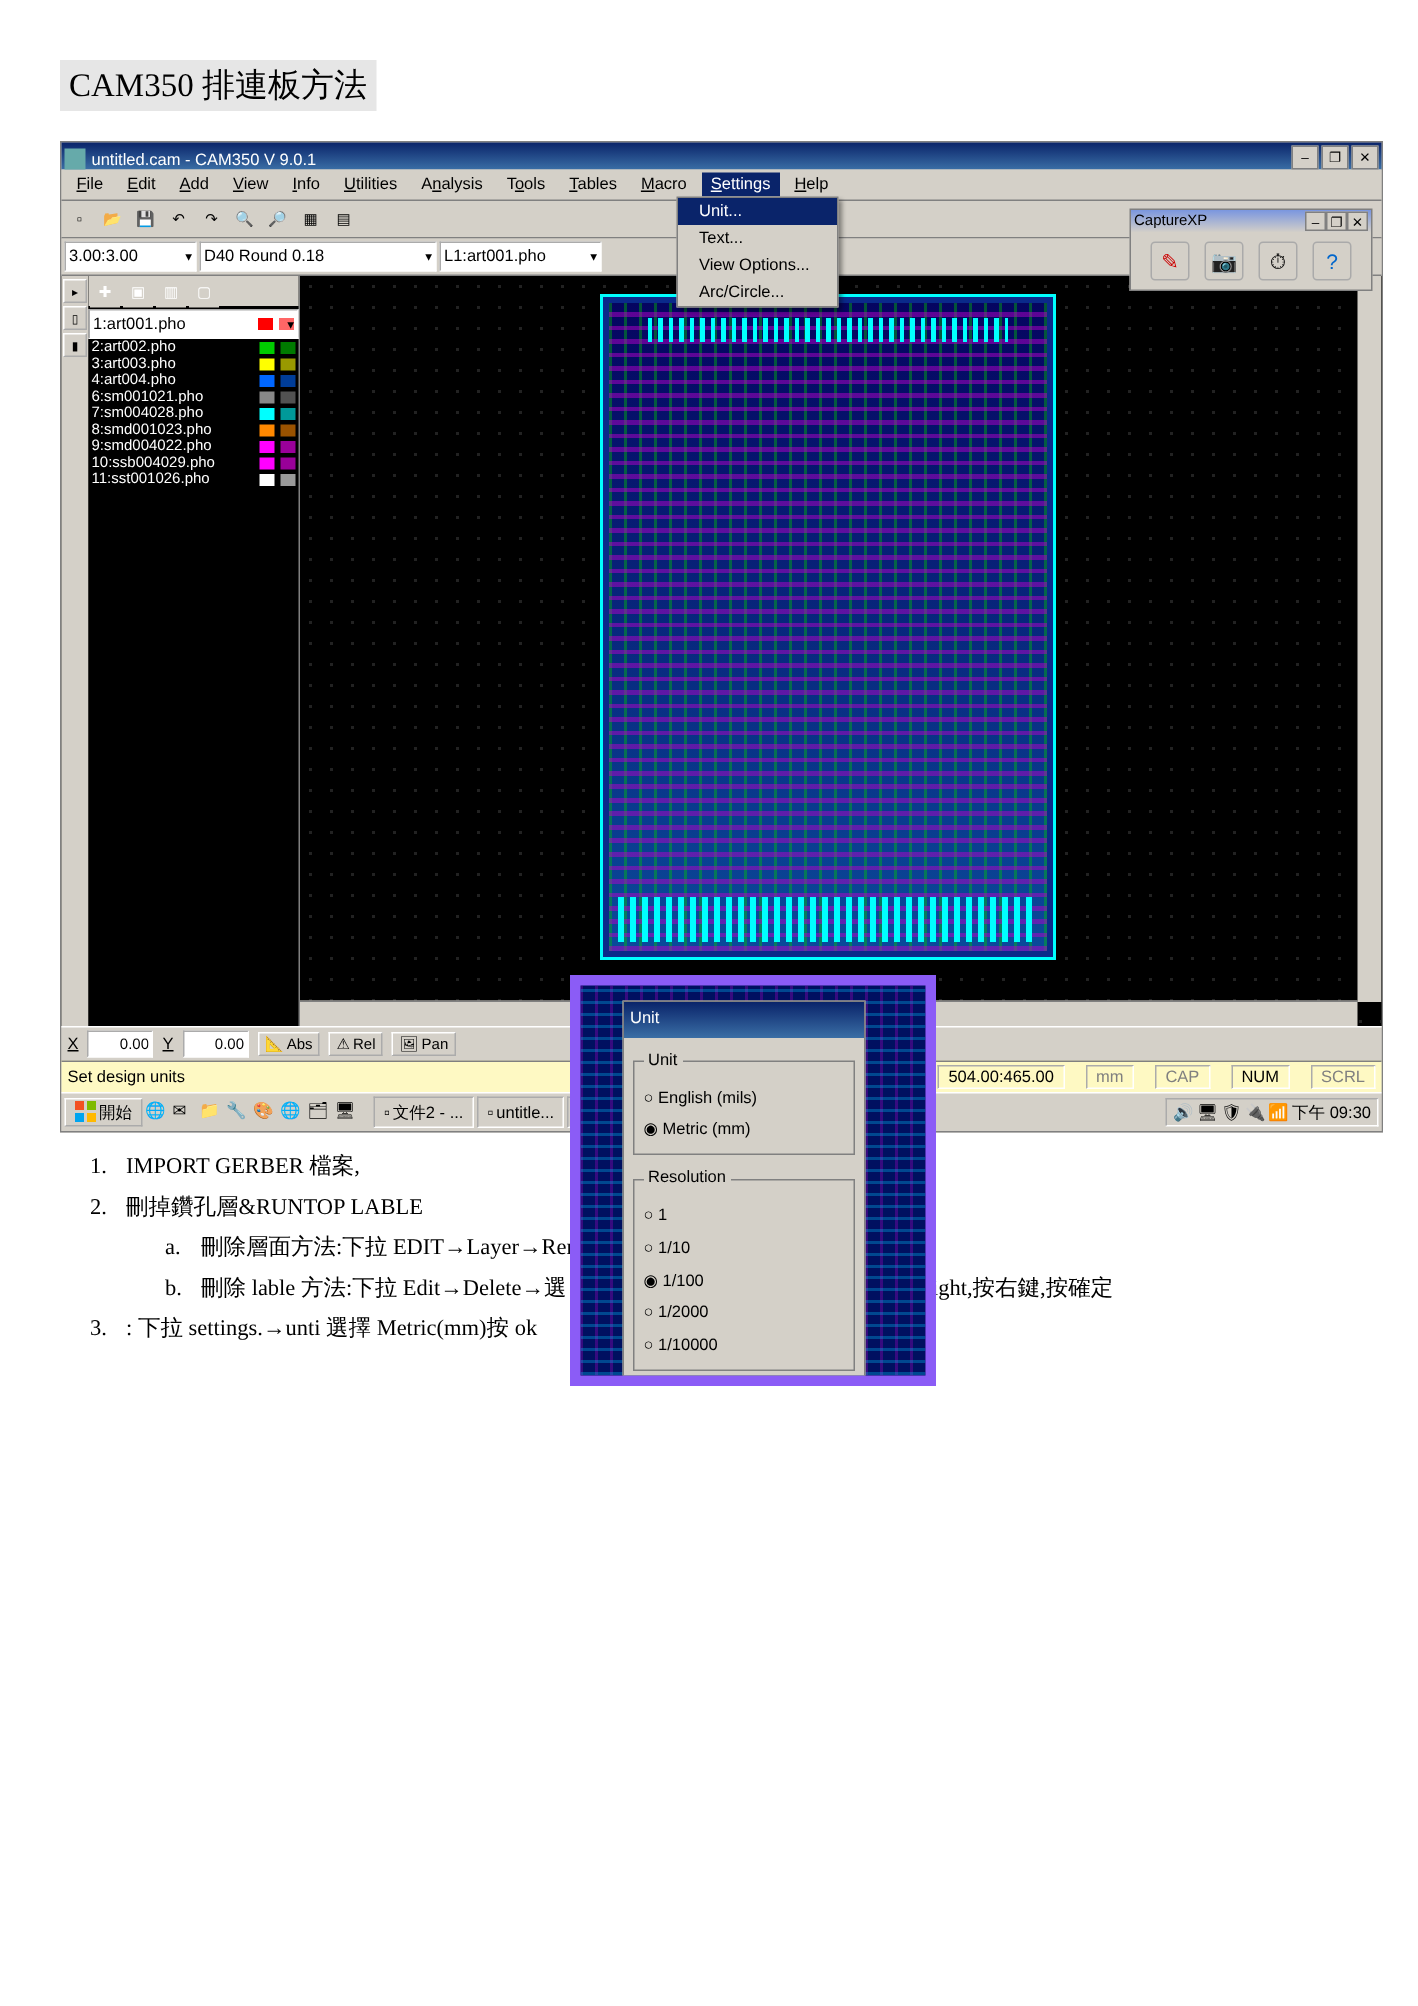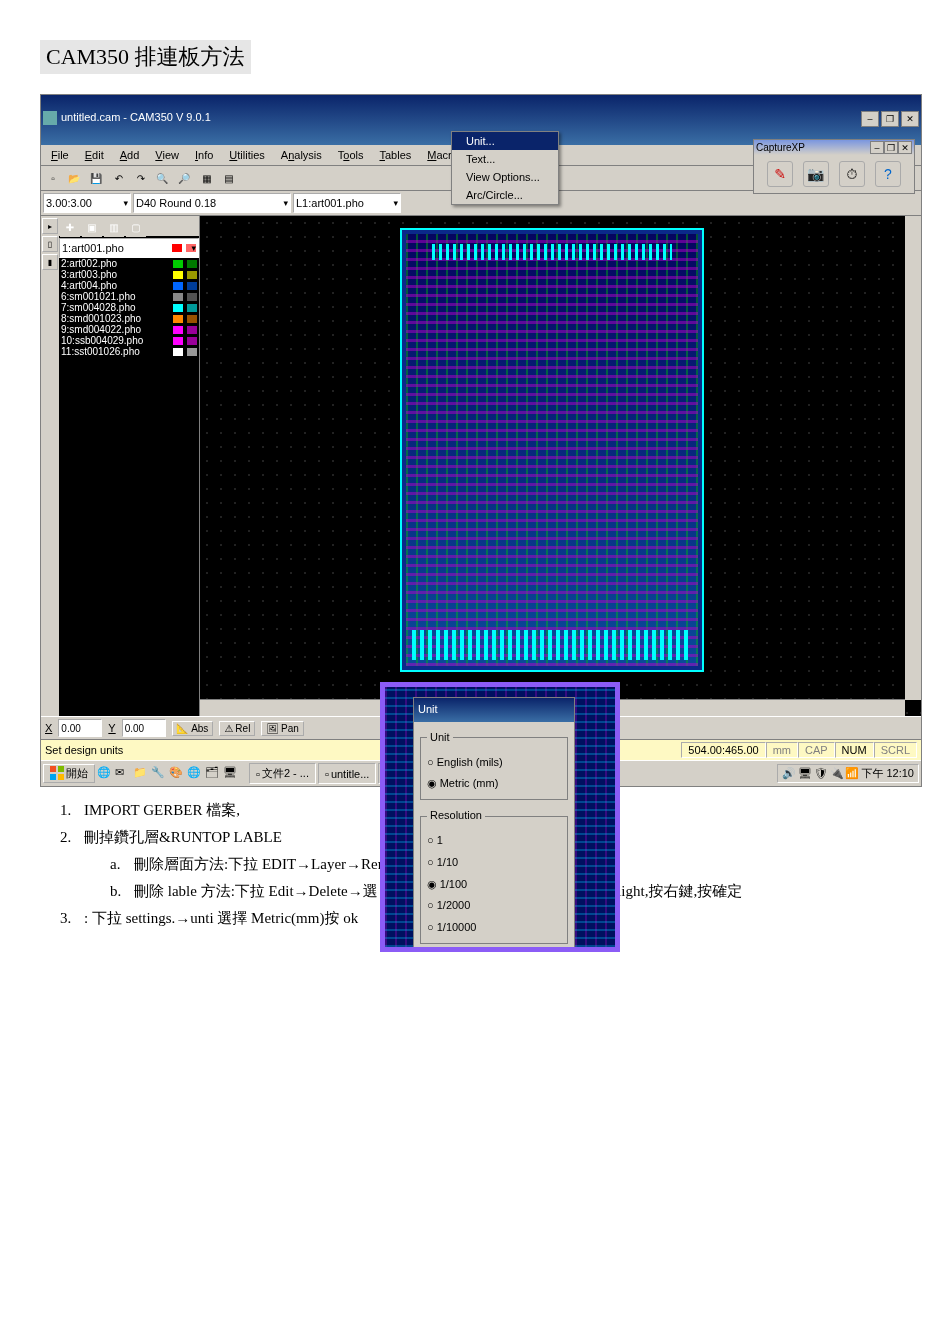--- a/index.html
+++ b/index.html
@@ -1,21 +1,21 @@
 <!DOCTYPE html>
 <html><head>
 <meta charset="utf-8">
 <style>
 body{margin:0;font-family:Arial,"Microsoft JhengHei",sans-serif;font-size:14px;background:#fff;color:#000;width:945px}
 .page{padding:40px}
 .doc-title{font-size:22px;font-family:"Times New Roman",serif;background:#e6e6e6;display:inline-block;padding:2px 6px;margin-bottom:20px}
 
 
 .app{width:880px;background:#d4d0c8;border:1px solid #808080;font-family:Tahoma,Arial,sans-serif;font-size:11px;position:relative}
-.titlebar{background:linear-gradient(#0a246a,#3a6ea5);color:#fff;height:18px;display:flex;align-items:flex-start;padding:16px 2px}
+.titlebar{background:linear-gradient(#0a246a,#3a6ea5);color:#fff;height:18px;display:flex;align-items:flex-end;padding:0 2px}
 .titlebar .appicon{width:14px;height:14px;display:inline-block;background:#6aa;margin-right:4px}
 .titlebar .spacer{flex:1}
 .winbtns{display:flex;gap:2px}
 .winbtn{width:16px;height:14px;background:#d4d0c8;border:1px solid #808080;font-size:9px;display:flex;align-items:center;justify-content:center;color:#000}
 
 .menubar{background:#d4d0c8;display:flex;padding:2px 4px;gap:4px;border-bottom:1px solid #808080}
 .menuitem{padding:2px 6px;cursor:default}
 .menuitem.open{background:#0a246a;color:#fff}
 .menuitem u{text-decoration:underline}
 
@@ -46,45 +46,45 @@
  repeating-linear-gradient(0deg,rgba(180,0,200,.5)0 3px,transparent 3px 9px),
  repeating-linear-gradient(90deg,rgba(0,200,0,.4)0 2px,transparent 2px 10px),
  linear-gradient(#050560,#0a4a9a)}
 .pcb .pads{position:absolute;bottom:10px;left:10px;right:10px;height:30px;background:repeating-linear-gradient(90deg,#0ff 0 4px,transparent 4px 8px)}
 .pcb .pads2{position:absolute;top:14px;left:30px;right:30px;height:16px;background:repeating-linear-gradient(90deg,#0ff 0 3px,transparent 3px 7px)}
 .scroll-h{height:16px;background:#d4d0c8;border-top:1px solid #808080}
 .scroll-v{width:16px;background:#d4d0c8;position:absolute;right:0;top:0;bottom:16px}
 
 
 .coordbar{background:#d4d0c8;display:flex;align-items:center;padding:2px 4px;gap:6px;font-size:11px;border-top:1px solid #fff}
-.coordbar input{width:38px;height:14px;font-size:10px;border:1px inset #fff;text-align:left}
+.coordbar input{width:38px;height:14px;font-size:10px;border:1px inset #fff;text-align:right}
 .smbtn{padding:1px 4px;border:1px outset #fff;font-size:10px;background:#d4d0c8;display:inline-flex;align-items:center;gap:2px}
 .statusbar{background:#fef9c3;display:flex;align-items:center;padding:2px 4px;font-size:11px;border-top:1px solid #808080;justify-content:space-between}
-.statusbar .cells{display:flex;gap:0}
+.statusbar .cells{display:flex;gap:14px}
 .statusbar .cell{border:1px inset #fff;padding:1px 6px;color:#808080}
 
 .taskbar{background:#d4d0c8;display:flex;align-items:center;padding:2px;gap:2px;font-size:11px;border-top:1px solid #fff}
 .taskbar .start{border:1px outset #fff;padding:1px 6px;display:flex;align-items:flex-start;gap:2px}
 .taskbar .qicon{width:16px;height:16px;display:inline-block}
 .taskbar .tbtn{border:1px inset #fff;padding:2px 6px;max-width:70px;overflow:hidden;white-space:nowrap;display:flex;align-items:center;gap:2px}
 .taskbar .tray{margin-left:auto;display:flex;align-items:center;gap:2px;border:1px inset #fff;padding:1px 4px}
 
 
 .capture{position:absolute;top:44px;right:6px;width:160px;background:#d4d0c8;border:1px solid #808080;z-index:5}
 .capture .ctitle{background:linear-gradient(#7a96df,#d4d0c8);color:#000;font-size:10px;display:flex;align-items:center;padding:1px 2px}
 .capture .cbody{display:flex;gap:10px;padding:6px;justify-content:center}
 .capture .cic{width:24px;height:24px;border:1px solid #aaa;border-radius:3px;display:flex;align-items:center;justify-content:center;font-size:14px}
 
 
 .body-text{font-family:"Times New Roman","Microsoft JhengHei",serif;font-size:15px;line-height:1.8;margin-top:10px}
 .red{color:#c00}
 
 
 .unitwrap{display:flex;align-items:flex-end;gap:0;margin-top:8px;margin-left:340px}
-.unitbg{width:230px;height:260px;background:#001060;position:relative;overflow:hidden;border:5px solid #8b5cf6}
+.unitbg{width:230px;height:260px;background:#001060;position:relative;overflow:hidden;border:7px solid #8b5cf6}
 .unitbg::before{content:"";position:absolute;inset:0;background:
  repeating-linear-gradient(0deg,rgba(0,200,255,.3)0 2px,transparent 2px 8px),
  repeating-linear-gradient(90deg,rgba(180,0,200,.3)0 2px,transparent 2px 10px)}
 .udlg{position:absolute;top:10px;left:28px;width:160px;background:#d4d0c8;border:1px solid #808080;font-family:Tahoma,sans-serif;font-size:11px}
 .udlg .ut{background:linear-gradient(#0a246a,#3a6ea5);color:#fff;padding:2px 4px}
 .udlg fieldset{margin:6px;border:1px solid #808080;padding:4px 6px}
 .udlg legend{font-size:11px;padding:0 3px}
 .udlg label{display:block;padding:1px 0}
 
 svg{display:block}
@@ -303,21 +303,21 @@
           <span class="tbtn"><span>▫</span>文件3 - ...</span>
           <span class="tbtn"><span>▫</span>Capture...</span>
           <span class="tbtn"><span>▫</span>image0...</span>
         </div>
     <div class="tray">
       <span>🔊</span>
       <span>🖥</span>
       <span>🛡</span>
       <span>🔌</span>
       <span>📶</span>
-      <span>下午 12:10</span>
+      <span>下午 09:30</span>
     </div>
   </div>
 
 </div>
 
 
 <div class="body-text">
 
   <div style="display:flex;margin-left:20px">
     <span style="width:24px">1.</span>

